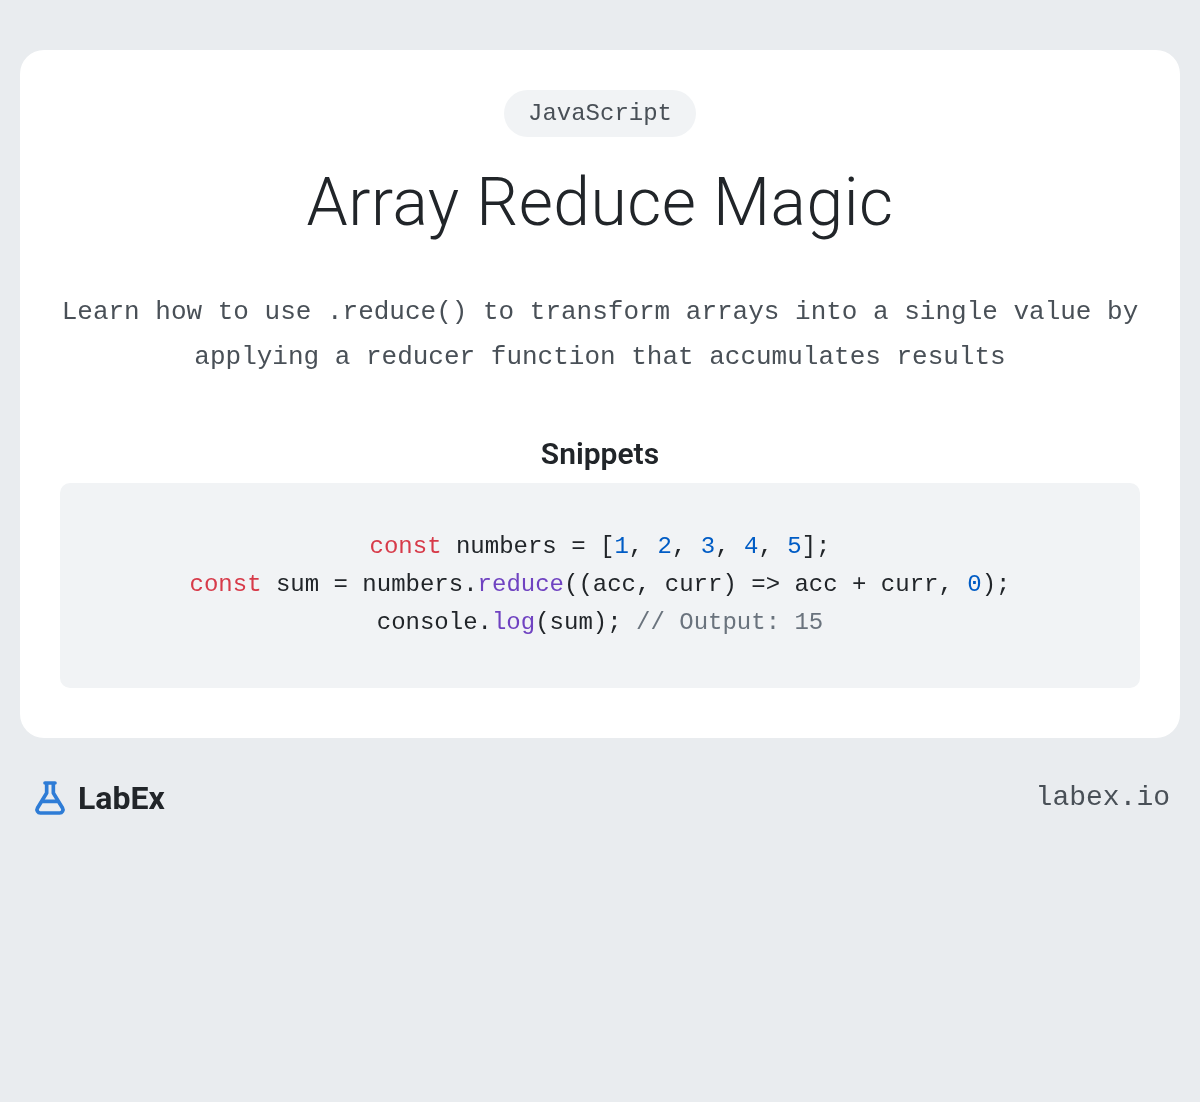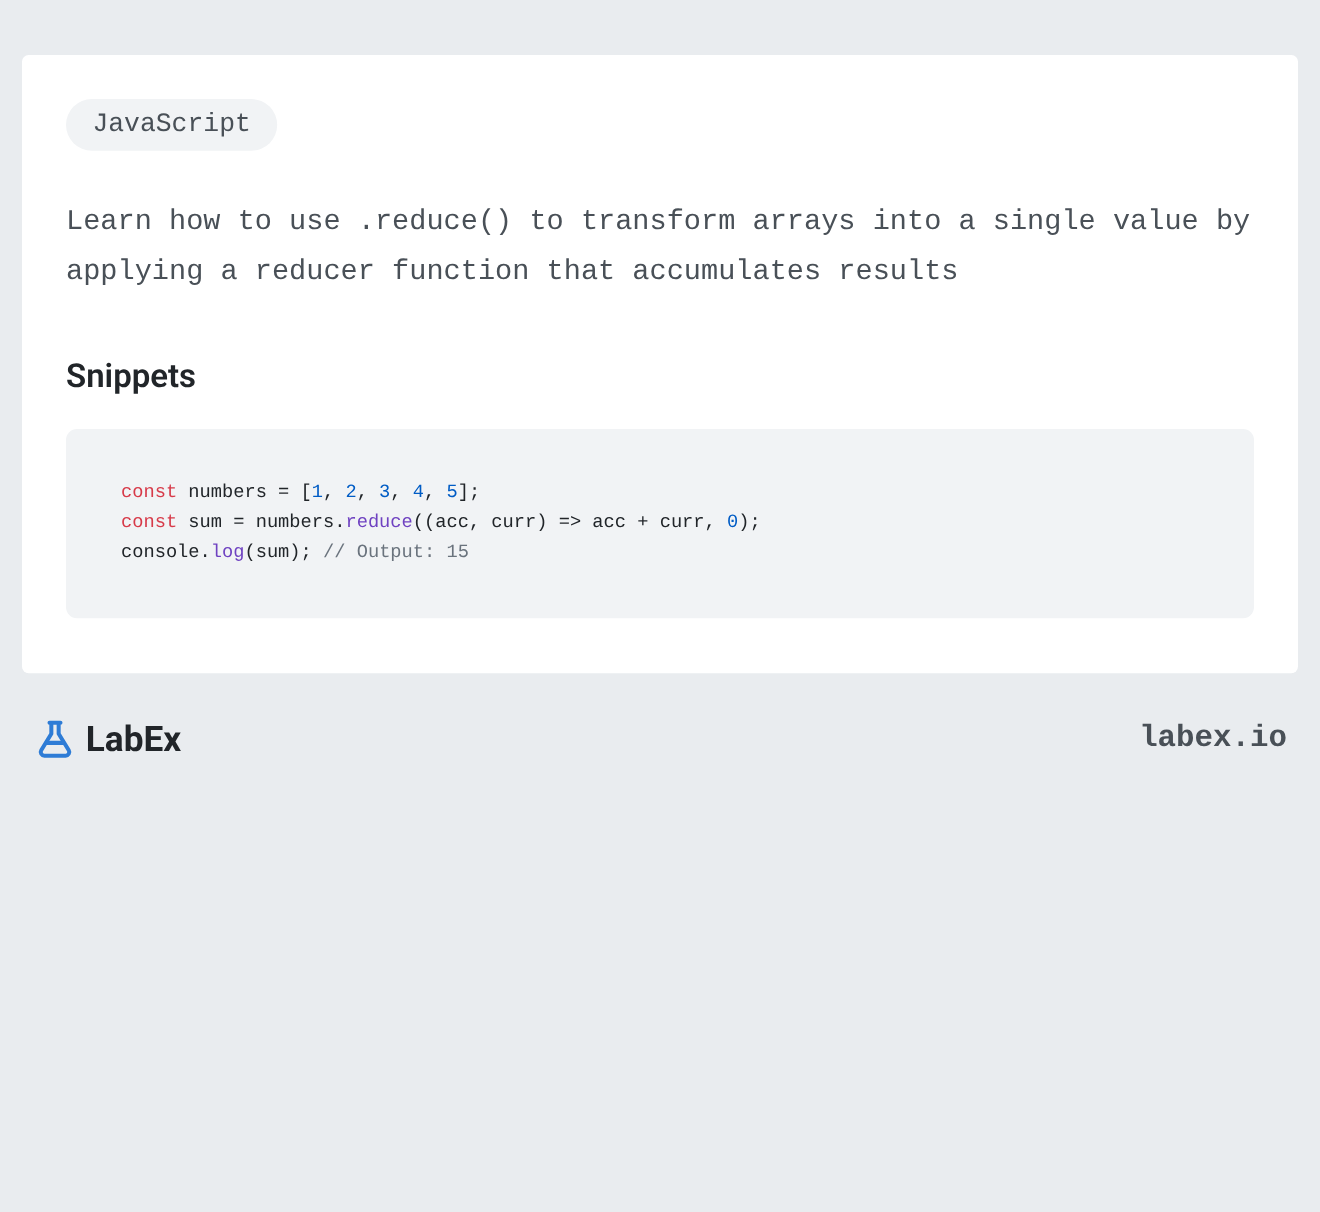--- a/index.html
+++ b/index.html
@@ -11,24 +11,25 @@
     body {
       background-color: #e9ecef;
       font-family: -apple-system, BlinkMacSystemFont, 'Segoe UI', Roboto, Helvetica, Arial, sans-serif;
       padding: 50px 20px 30px;
       width: 1200px;
       min-height: 1102px;
     }
     
     .card {
       background-color: #ffffff;
-      border-radius: 6px;
+      border-radius: 24px;
       padding: 40px 40px 50px 40px;
       max-width: 1160px;
       margin: 0 auto;
+      text-align: center;
     }
     
     .tag {
       display: inline-block;
       background-color: #f1f3f5;
       color: #495057;
       font-family: 'SFMono-Regular', Consolas, 'Liberation Mono', Menlo, monospace;
       font-size: 24px;
       padding: 10px 24px;
       border-radius: 24px;
@@ -50,29 +51,29 @@
       color: #495057;
       line-height: 1.75;
       margin-bottom: 55px;
       margin-top: 12px;
     }
     
     .section-heading {
       font-size: 30px;
       font-weight: 600;
       color: #212529;
-      margin-bottom: 30px;
+      margin-bottom: 12px;
     }
     
     .code-block {
       background-color: #f1f3f5;
       border-radius: 10px;
       padding: 45px 50px;
       font-family: 'SFMono-Regular', Consolas, 'Liberation Mono', Menlo, monospace;
-      font-size: 17px;
+      font-size: 24px;
       line-height: 1.6;
       color: #212529;
       white-space: pre-wrap;
       word-wrap: break-word;
     }
     
     .code-block .keyword {
       color: #d73a49;
     }
     
@@ -112,29 +113,29 @@
     .logo-text {
       font-size: 32px;
       font-weight: 700;
       color: #212529;
     }
     
     .footer-url {
       font-family: 'SFMono-Regular', Consolas, 'Liberation Mono', Menlo, monospace;
       font-size: 28px;
       color: #495057;
-      font-weight: bold;
     }
   </style>
 </head>
 <body>
 
 <div class="card">
   <div class="tag">JavaScript</div>
   
+  <h1 class="title">Array Reduce Magic</h1>
   
   <p class="description">Learn how to use .reduce() to transform arrays into a single value by applying a reducer function that accumulates results</p>
   
   <h2 class="section-heading">Snippets</h2>
   
   <div class="code-block"><span class="keyword">const</span><span> numbers = [</span><span class="number">1</span><span>, </span><span class="number">2</span><span>, </span><span class="number">3</span><span>, </span><span class="number">4</span><span>, </span><span class="number">5</span><span>];</span>
 <span class="keyword">const</span><span> sum = numbers.</span><span class="method">reduce</span><span>((acc, curr) =&gt; acc + curr, </span><span class="number">0</span><span>);</span>
 <span>console.</span><span class="method">log</span><span>(sum); </span><span class="comment">// Output: 15</span></div>
 </div>
 

